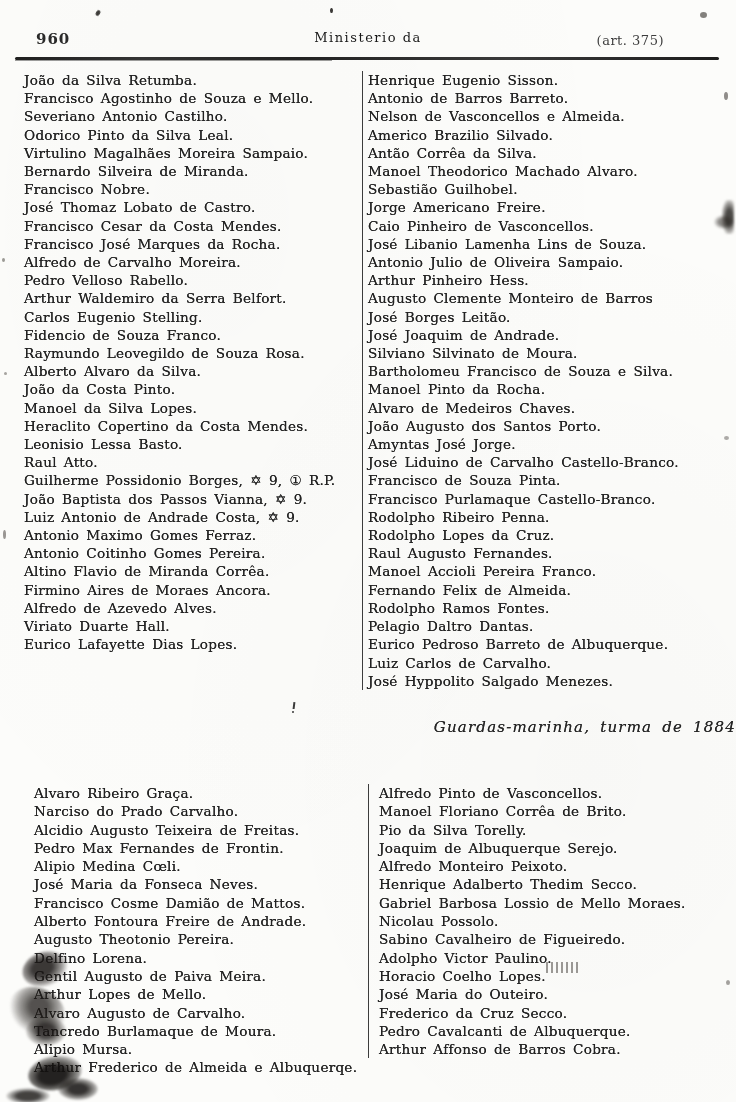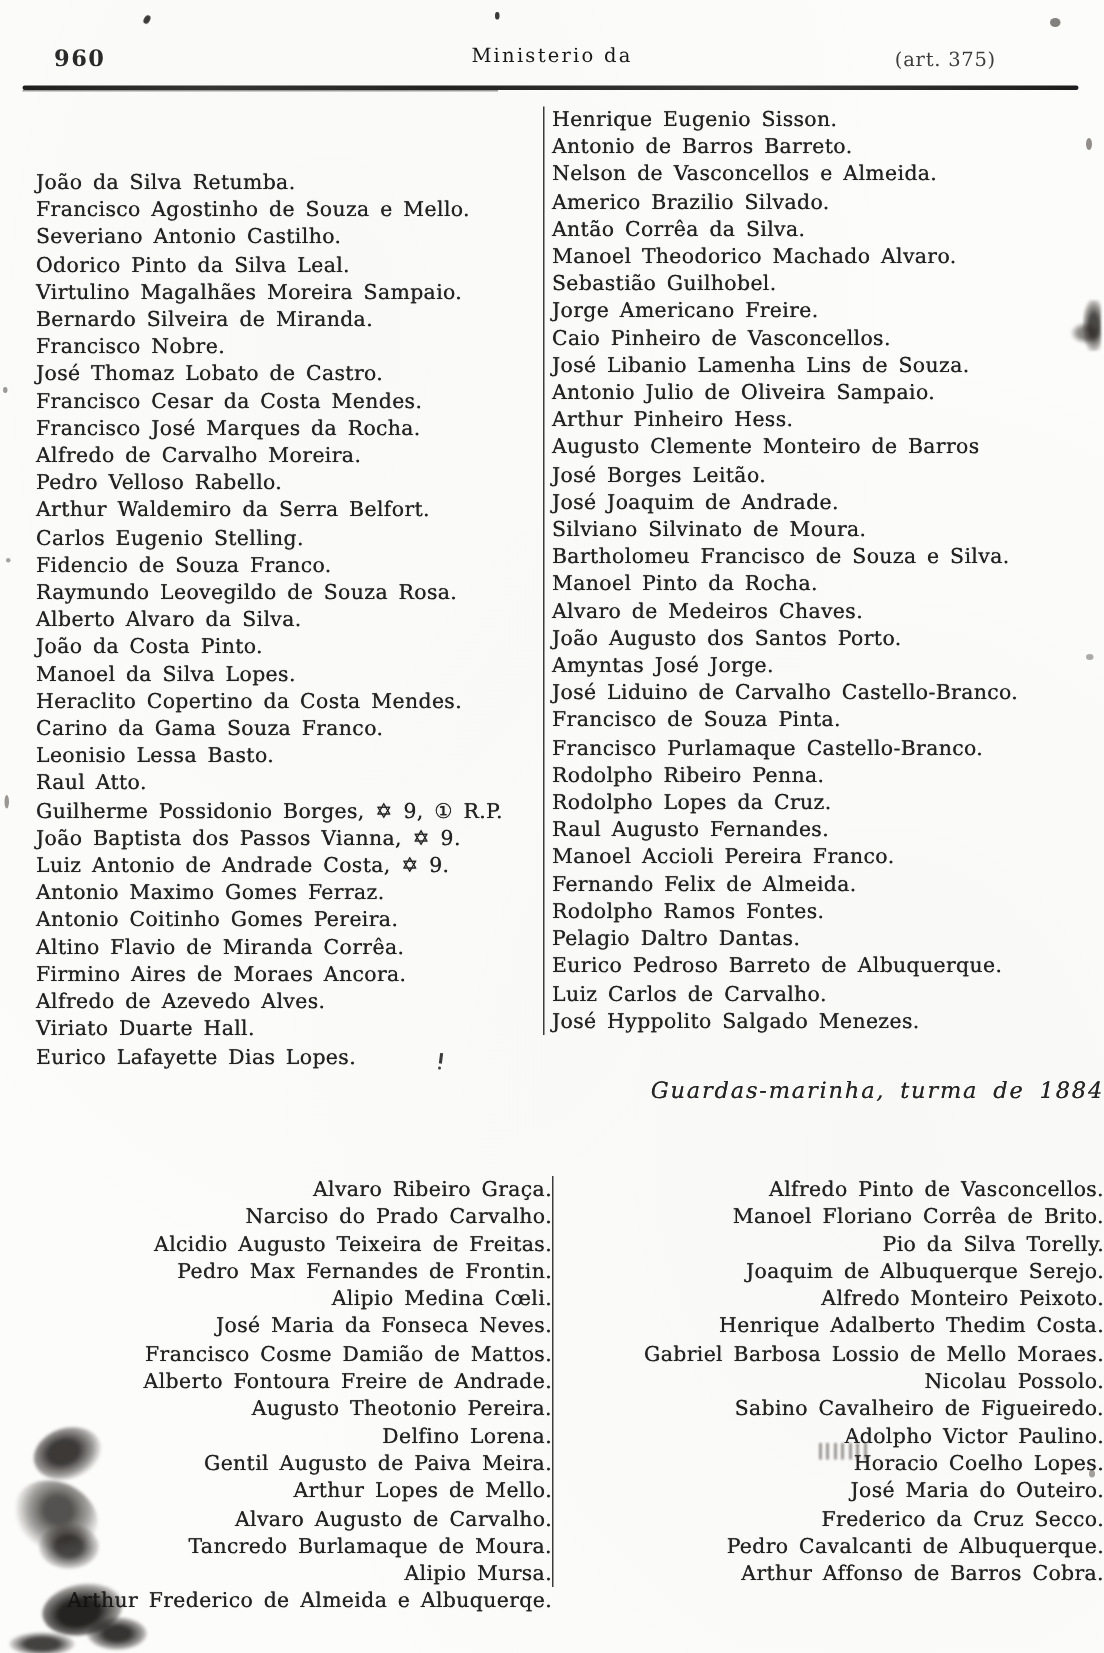--- a/index.html
+++ b/index.html
@@ -21,30 +21,30 @@
   .hdr-title{position:absolute;left:0;top:0;width:100%;text-align:center;font-size:13px;font-weight:normal;letter-spacing:1.5px;color:#181818;}
   .hdr-art{position:absolute;right:72px;top:3px;font-size:13px;color:#3d3d3d;letter-spacing:.5px;}
   .hdr-rule{position:absolute;top:57px;left:15px;width:704px;height:3px;border-radius:2px;
     background:linear-gradient(90deg,#1f1f1f 0%,#343434 18%,#222 40%,#3a3a3a 70%,#1d1d1d 100%);}
   .hdr-rule:after{content:"";position:absolute;left:0;top:3px;width:45%;height:1px;background:rgba(40,40,40,.45);}
   
   .cols{position:absolute;display:flex;align-items:flex-start;}
   .cols-top{top:71px;left:0;width:736px;}
   .cols-bot{top:784px;left:0;width:736px;}
   .col{box-sizing:border-box;}
-  .cols-top .col-left{width:362px;padding-left:24px;margin-top:42px;}
+  .cols-top .col-left{width:362px;padding-left:24px;}
   .cols-top .col-right{width:374px;border-left:1.4px solid #3c3c3c;padding-left:5px;}
   .cols-bot .col-left{width:368px;padding-left:34px;}
   .cols-bot .col-right{width:368px;border-left:1.4px solid #3c3c3c;padding-left:10px;}
   .name-line{
     font-size:13.6px;line-height:18.2px;white-space:nowrap;
     letter-spacing:.25px;word-spacing:2.5px;color:#222;
     text-shadow:0 0 .45px rgba(20,20,20,.85);
   }
-  .cols-bot .name-line{line-height:18.3px;text-align:right;}
+  .cols-bot .name-line{line-height:18.3px;}
   
   .sec-heading{
     position:absolute;top:718px;left:0;width:100%;text-align:right;
     font-style:italic;font-size:15px;letter-spacing:1.2px;word-spacing:4px;color:#252525;
     text-shadow:0 0 .4px rgba(20,20,20,.8);
   }
   
   .artifact{position:absolute;pointer-events:none;}
   .stray-tick{top:702px;left:292px;width:3px;height:12px;}
   .stray-tick:before{content:"";position:absolute;left:1px;top:0;width:1.6px;height:7px;background:#3a3a3a;transform:rotate(7deg);}
@@ -106,21 +106,20 @@
         <div class="name-line">Alfredo de Carvalho Moreira.</div>
         <div class="name-line">Pedro Velloso Rabello.</div>
         <div class="name-line">Arthur Waldemiro da Serra Belfort.</div>
         <div class="name-line">Carlos Eugenio Stelling.</div>
         <div class="name-line">Fidencio de Souza Franco.</div>
         <div class="name-line">Raymundo Leovegildo de Souza Rosa.</div>
         <div class="name-line">Alberto Alvaro da Silva.</div>
         <div class="name-line">João da Costa Pinto.</div>
         <div class="name-line">Manoel da Silva Lopes.</div>
         <div class="name-line">Heraclito Copertino da Costa Mendes.</div>
-        <div class="name-line">Carino da Gama Souza Franco.</div>
         <div class="name-line">Leonisio Lessa Basto.</div>
         <div class="name-line">Raul Atto.</div>
         <div class="name-line">Guilherme Possidonio Borges, ✡ 9, ① R.P.</div>
         <div class="name-line">João Baptista dos Passos Vianna, ✡ 9.</div>
         <div class="name-line">Luiz Antonio de Andrade Costa, ✡ 9.</div>
         <div class="name-line">Antonio Maximo Gomes Ferraz.</div>
         <div class="name-line">Antonio Coitinho Gomes Pereira.</div>
         <div class="name-line">Altino Flavio de Miranda Corrêa.</div>
         <div class="name-line">Firmino Aires de Moraes Ancora.</div>
         <div class="name-line">Alfredo de Azevedo Alves.</div>
@@ -185,21 +184,21 @@
         <div class="name-line">Tancredo Burlamaque de Moura.</div>
         <div class="name-line">Alipio Mursa.</div>
         <div class="name-line">Arthur Frederico de Almeida e Albuquerqe.</div>
       </div>
     <div class="col col-right">
         <div class="name-line">Alfredo Pinto de Vasconcellos.</div>
         <div class="name-line">Manoel Floriano Corrêa de Brito.</div>
         <div class="name-line">Pio da Silva Torelly.</div>
         <div class="name-line">Joaquim de Albuquerque Serejo.</div>
         <div class="name-line">Alfredo Monteiro Peixoto.</div>
-        <div class="name-line">Henrique Adalberto Thedim Costa.</div>
+        <div class="name-line">Henrique Adalberto Thedim Secco.</div>
         <div class="name-line">Gabriel Barbosa Lossio de Mello Moraes.</div>
         <div class="name-line">Nicolau Possolo.</div>
         <div class="name-line">Sabino Cavalheiro de Figueiredo.</div>
         <div class="name-line">Adolpho Victor Paulino.</div>
         <div class="name-line">Horacio Coelho Lopes.</div>
         <div class="name-line">José Maria do Outeiro.</div>
         <div class="name-line">Frederico da Cruz Secco.</div>
         <div class="name-line">Pedro Cavalcanti de Albuquerque.</div>
         <div class="name-line">Arthur Affonso de Barros Cobra.</div>
       </div>

